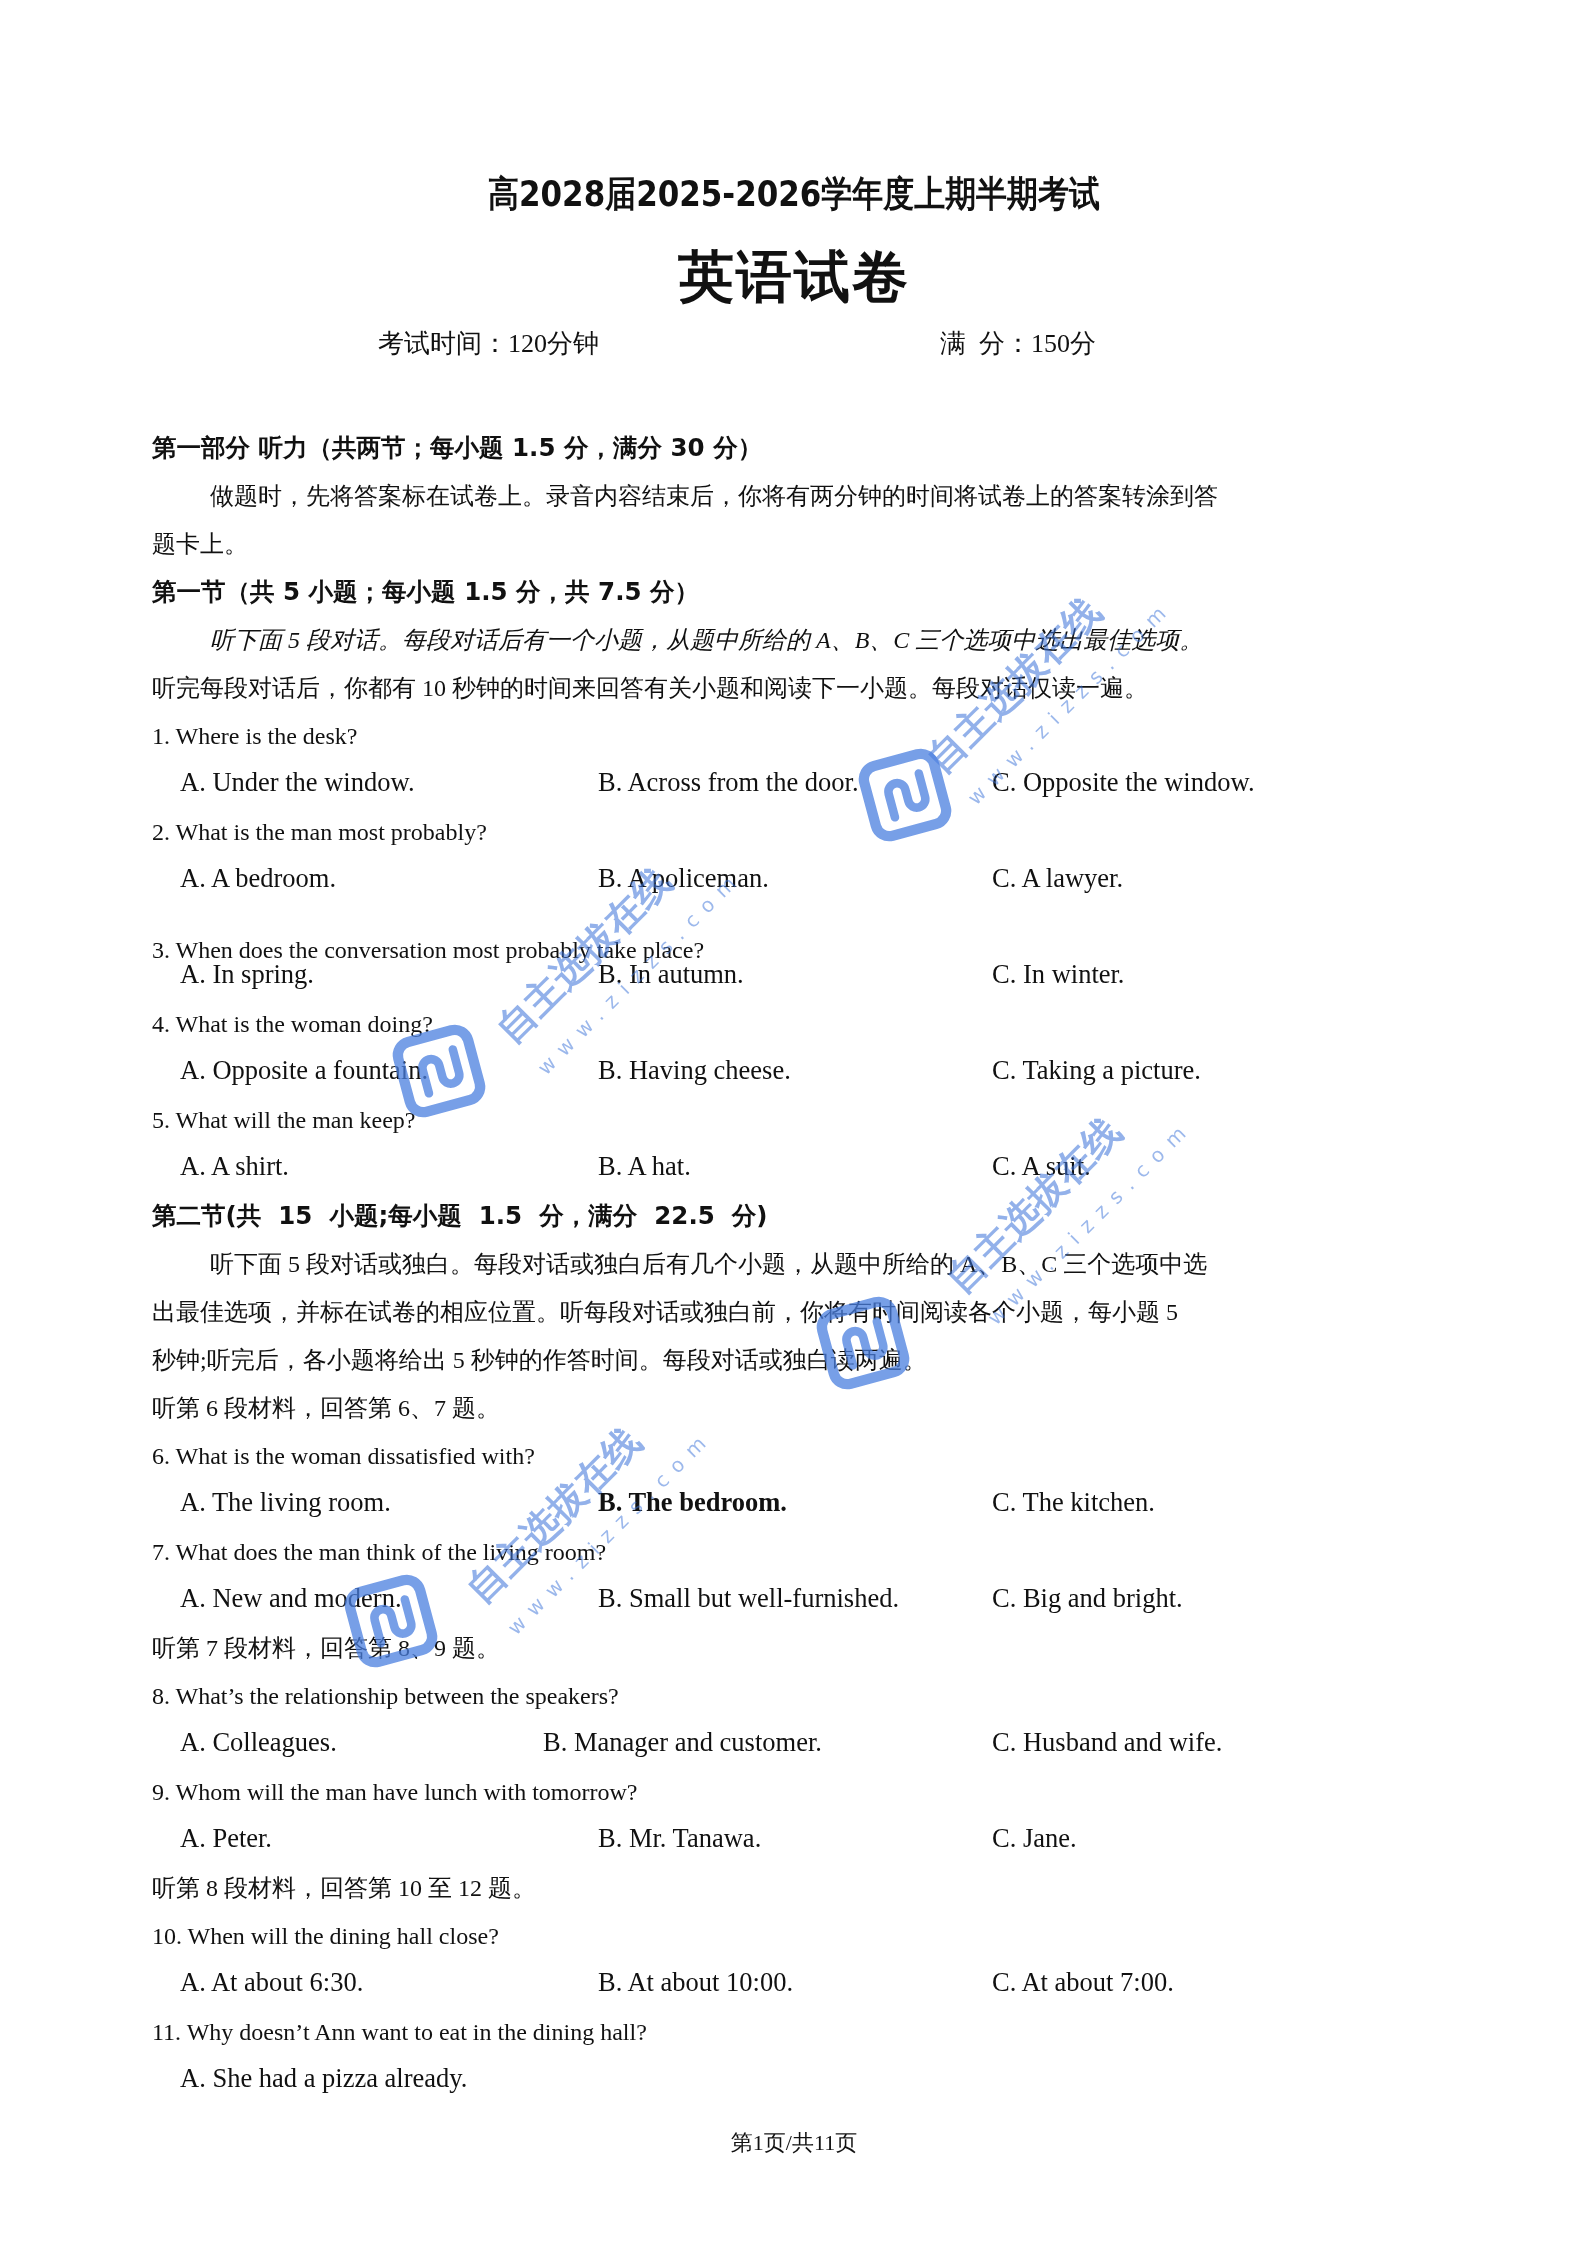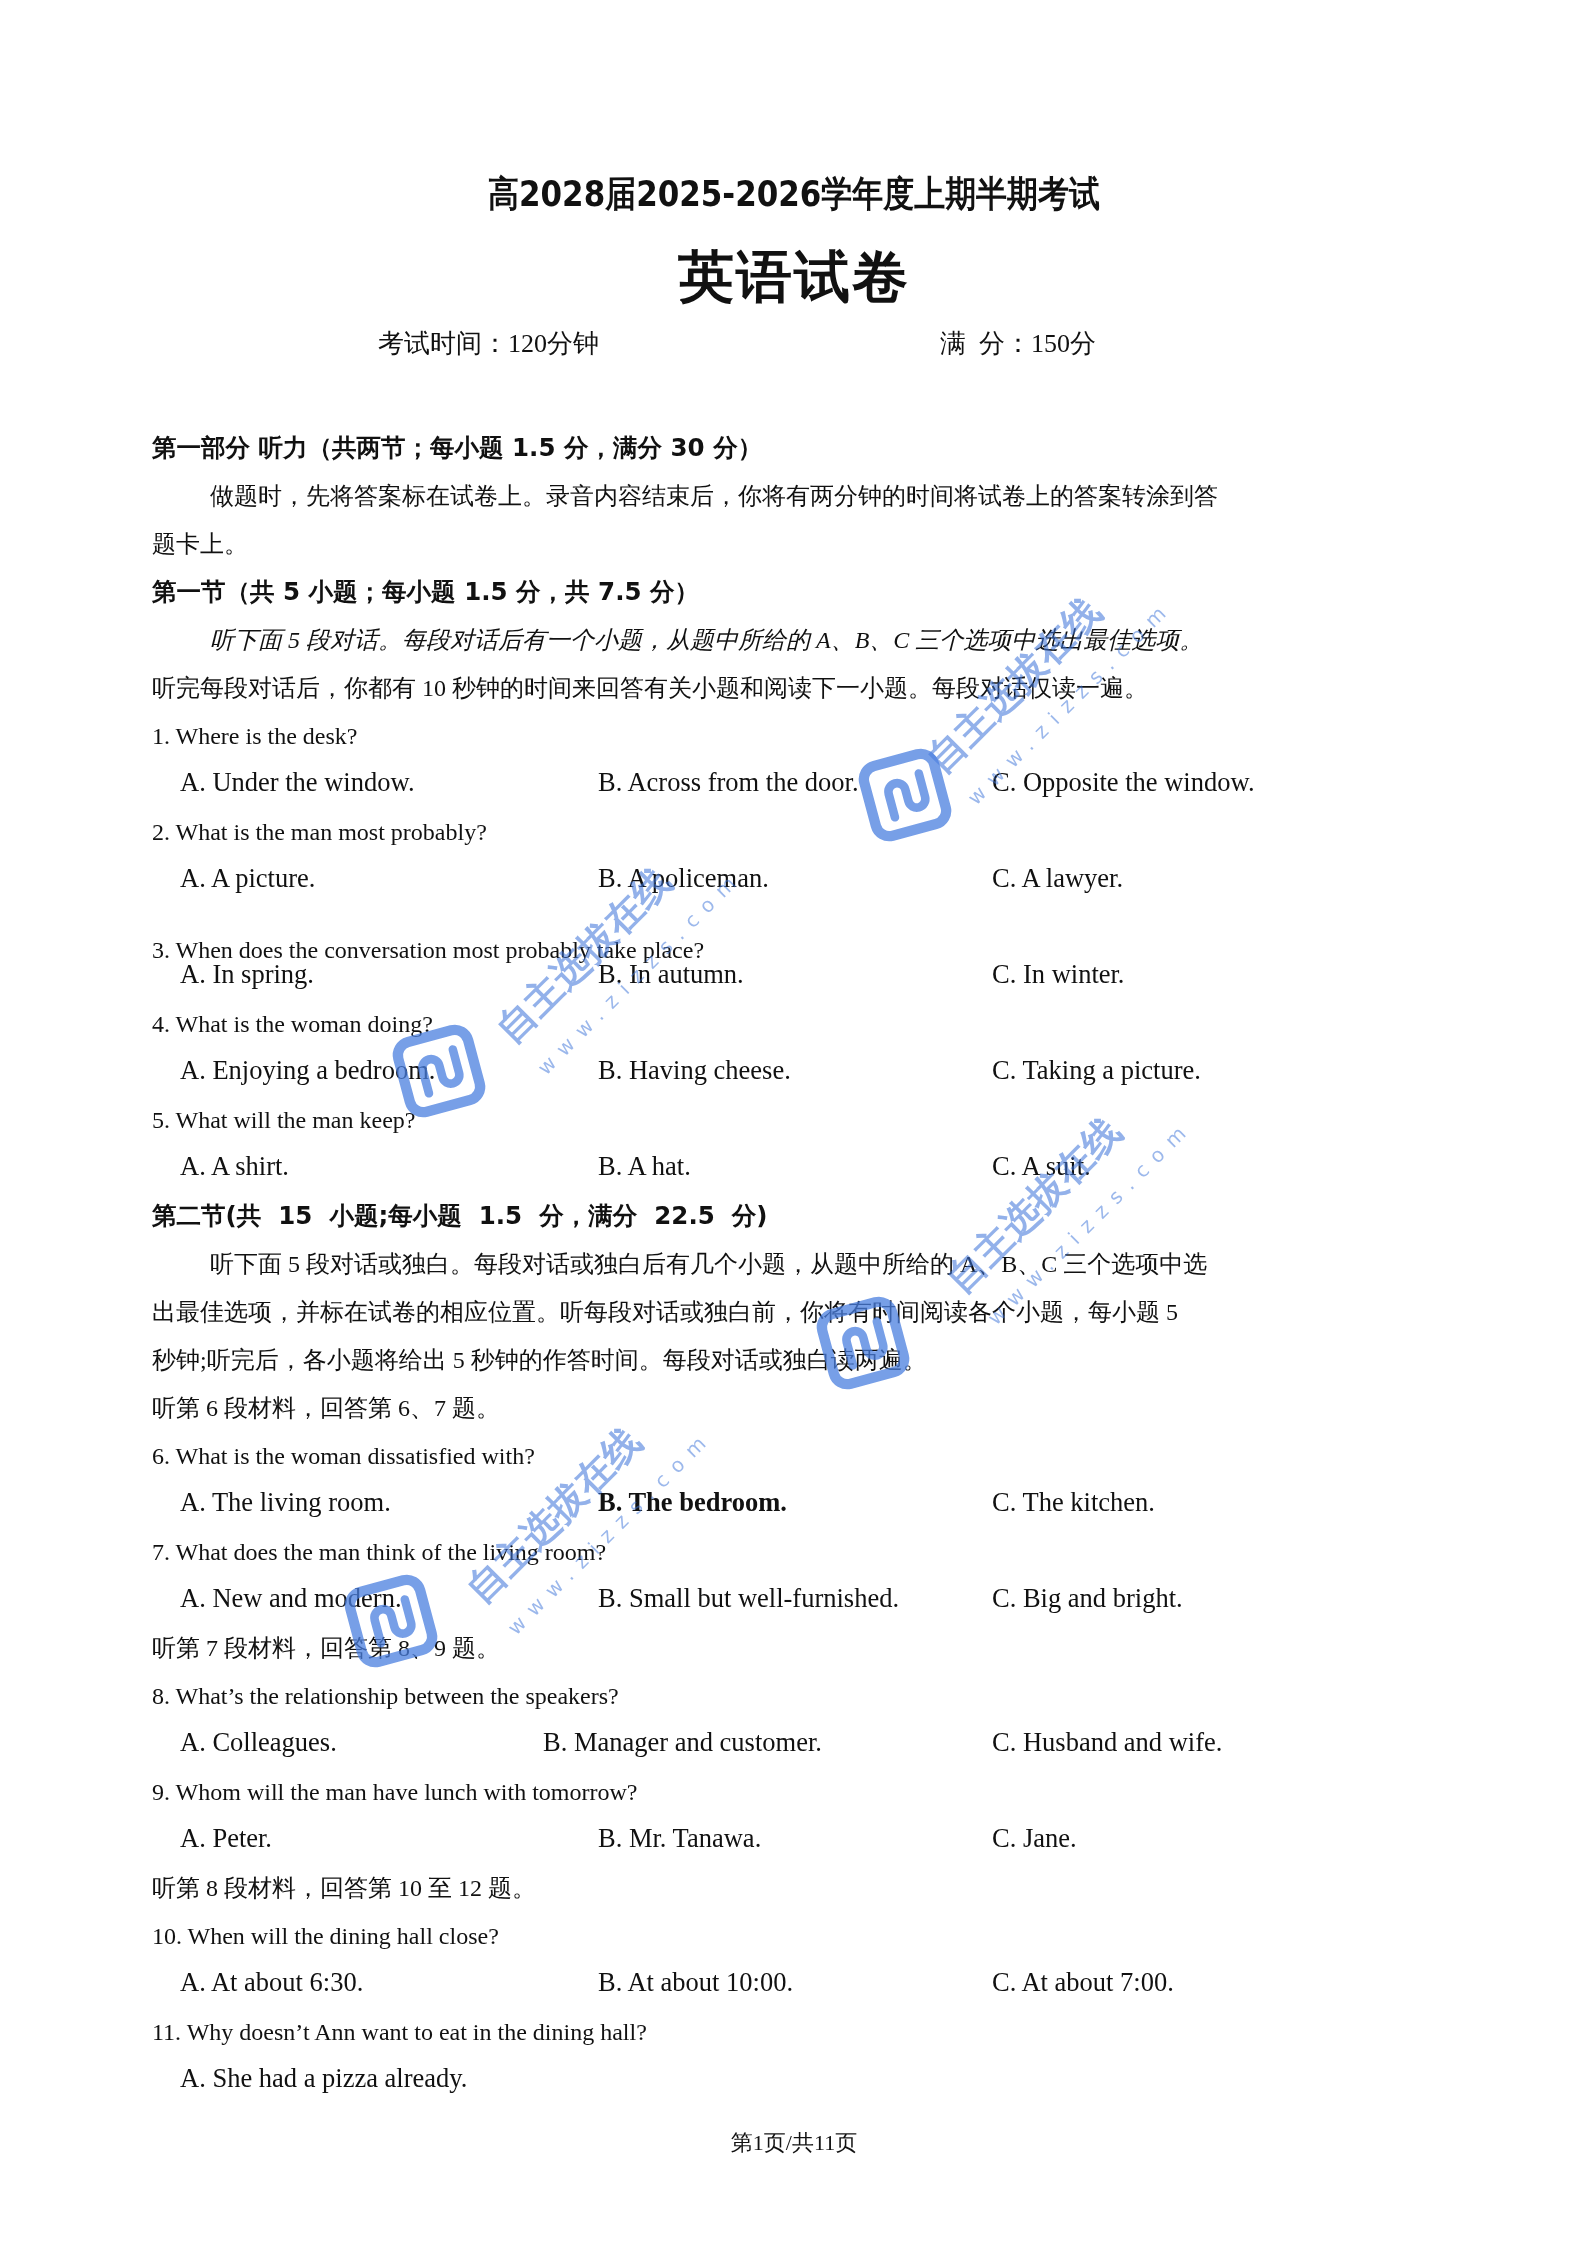--- a/index.html
+++ b/index.html
@@ -36,31 +36,31 @@
   <div class="line bold" style="top:575px;">第一节（共 5 小题；每小题 1.5 分，共 7.5 分）</div>
   <div class="line indent" style="top:623px;font-style:italic;">听下面 5 段对话。每段对话后有一个小题，从题中所给的 A、B、C 三个选项中选出最佳选项。</div>
   <div class="line" style="top:671px;">听完每段对话后，你都有 10 秒钟的时间来回答有关小题和阅读下一小题。每段对话仅读一遍。</div>
 
   <div class="line" style="top:719px;">1. Where is the desk?</div>
   <div class="opt" style="top:767px; left:180px;">A. Under the window.</div>
   <div class="opt" style="top:767px; left:598px;">B. Across from the door.</div>
   <div class="opt" style="top:767px; left:992px;">C. Opposite the window.</div>
 
   <div class="line" style="top:815px;">2. What is the man most probably?</div>
-  <div class="opt" style="top:863px; left:180px;">A. A picture.</div>
+  <div class="opt" style="top:863px; left:180px;">A. A bedroom.</div>
   <div class="opt" style="top:863px; left:598px;">B. A policeman.</div>
   <div class="opt" style="top:863px; left:992px;">C. A lawyer.</div>
 
   <div class="line" style="top:911px;margin-top:22px;">3. When does the conversation most probably take place?</div>
   <div class="opt" style="top:959px; left:180px;">A. In spring.</div>
   <div class="opt" style="top:959px; left:598px;">B. In autumn.</div>
   <div class="opt" style="top:959px; left:992px;">C. In winter.</div>
 
   <div class="line" style="top:1007px;">4. What is the woman doing?</div>
-  <div class="opt" style="top:1055px; left:180px;">A. Enjoying a bedroom.</div>
+  <div class="opt" style="top:1055px; left:180px;">A. Opposite a fountain.</div>
   <div class="opt" style="top:1055px; left:598px;">B. Having cheese.</div>
   <div class="opt" style="top:1055px; left:992px;">C. Taking a picture.</div>
 
   <div class="line" style="top:1103px;">5. What will the man keep?</div>
   <div class="opt" style="top:1151px; left:180px;">A. A shirt.</div>
   <div class="opt" style="top:1151px; left:598px;">B. A hat.</div>
   <div class="opt" style="top:1151px; left:992px;">C. A suit.</div>
 
   <div class="line bold" style="top:1199px; white-space:pre;">第二节(共  15  小题;每小题  1.5  分，满分  22.5  分)</div>
   <div class="line indent" style="top:1247px;">听下面 5 段对话或独白。每段对话或独白后有几个小题，从题中所给的 A、B、C 三个选项中选</div>

